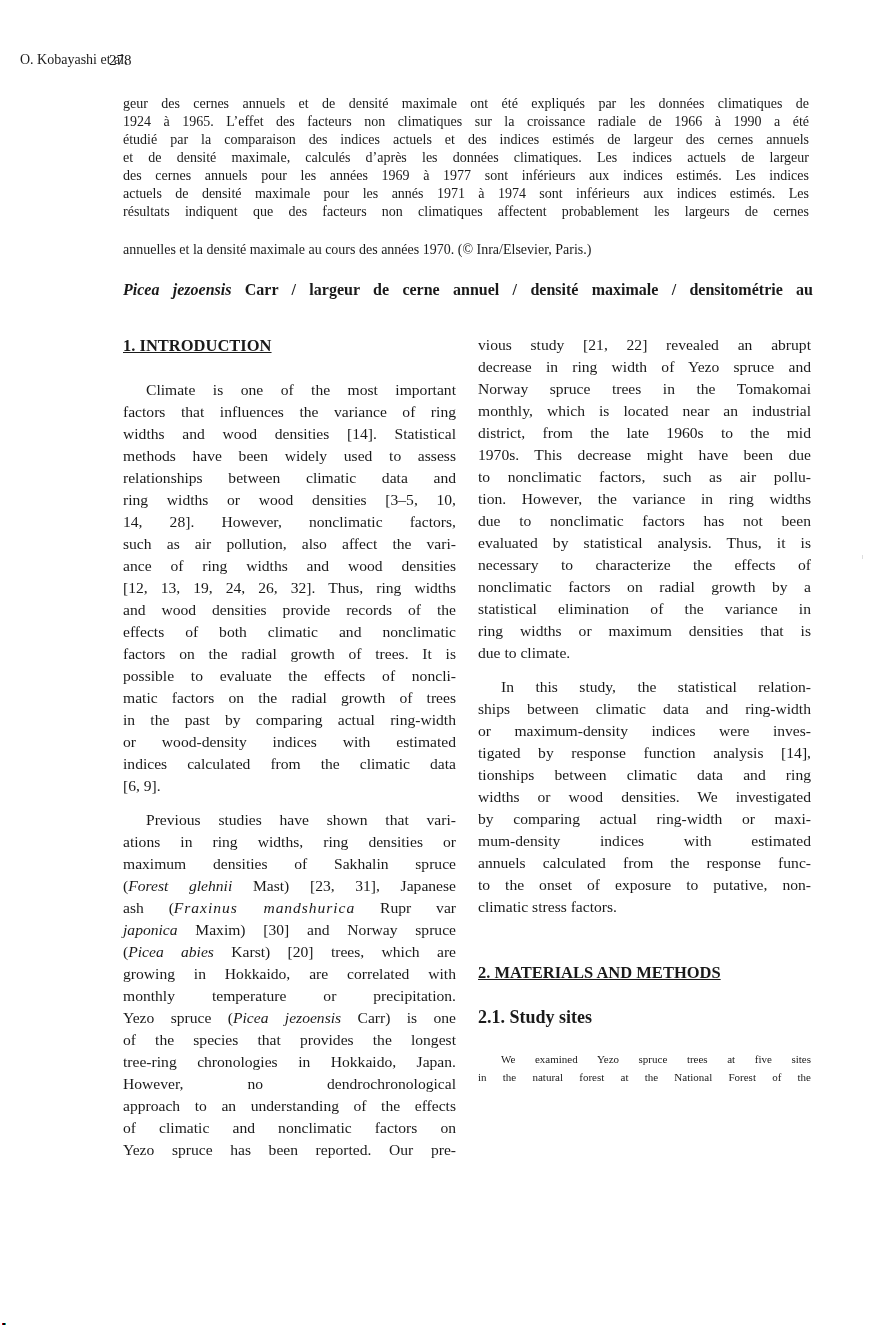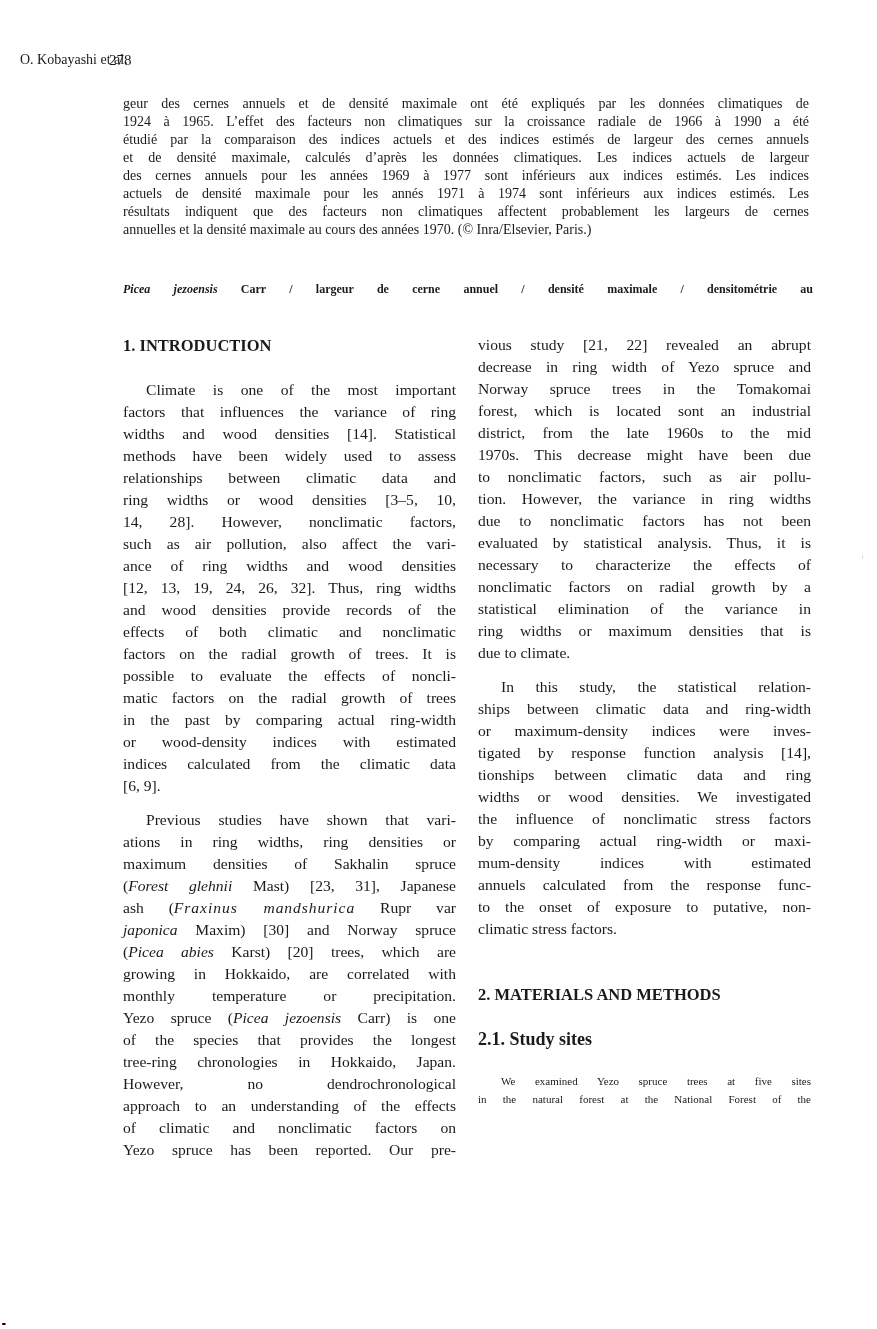--- a/index.html
+++ b/index.html
@@ -2,31 +2,31 @@
 <html><head>
 <meta charset="utf-8">
 <style>
   html, body { margin: 0; padding: 0; background: #ffffff; }
   body { width: 877px; height: 1329px; position: relative; overflow: hidden;
          font-family: "Liberation Serif", "DejaVu Serif", serif; color: #1a1a1a; }
   .page-num { position: absolute; left: 109px; top: 52px; font-size: 15px; }
   .running-head { position: absolute; left: 0; width: 698px; top: 52px; text-align: left; font-size: 14px; padding-left: 20px; box-sizing: border-box; }
   .abstract { position: absolute; left: 123px; top: 95px; width: 686px; font-size: 14px; line-height: 18px; text-align: justify; }
   .abstract .ln { display: block; text-align: justify; text-align-last: justify; white-space: nowrap; }
-  .abstract .ln.last { text-align-last: left; }
-  .keywords { position: absolute; left: 123px; top: 280px; width: 690px; font-size: 12px; line-height: 19px; font-weight: bold; }
+  .abstract .ln.last { text-align-last: left; margin-top: 20px; }
+  .keywords { position: absolute; left: 123px; top: 280px; width: 690px; font-size: 16px; line-height: 19px; font-weight: bold; }
   .keywords .ln { display: block; white-space: nowrap; text-align: justify; text-align-last: justify; }
   .keywords .ln.last { text-align-last: left; }
   .col { position: absolute; width: 333px; font-size: 15.6px; line-height: 22px; }
   .col-left { left: 123px; top: 335px; }
   .col-right { left: 478px; top: 334px; }
   .ln { display: block; white-space: nowrap; text-align: justify; text-align-last: justify; }
   .ln.last { text-align-last: left; }
   .ln.indent { text-indent: 23px; }
-  .h1 { font-weight: bold; font-size: 16.5px; line-height: 22px; }
+  .h1 { font-weight: bold; font-size: 16.5px; line-height: 22px; text-decoration: underline; }
   .h2 { font-weight: bold; font-size: 18px; line-height: 22px; }
   .small { font-size: 11px; line-height: 18px; }
   .gap-s { height: 12px; }
   .gap-m { height: 22px; }
   .gap-l { height: 44px; }
   i { font-style: italic; font-weight: inherit; }
   .wide i { letter-spacing: 0.06em; }
   .corner-mark { position: absolute; left: 2px; top: 1323px; width: 4px; height: 2px; background: linear-gradient(90deg,#c00 0 33%,#000 33% 66%,#0aa 66%); }
   .speck { position: absolute; left: 862px; top: 555px; width: 1px; height: 4px; background: #ddd; }
 </style>
@@ -94,42 +94,41 @@
     <span class="ln">of climatic and nonclimatic factors on</span>
     <span class="ln">Yezo spruce has been reported. Our pre-</span>
   </div>
 </div>
 
 <div class="col col-right">
   <div>
     <span class="ln">vious study [21, 22] revealed an abrupt</span>
     <span class="ln">decrease in ring width of Yezo spruce and</span>
     <span class="ln">Norway spruce trees in the Tomakomai</span>
-    <span class="ln">forest, which is located sont an industrial</span>
+    <span class="ln">monthly, which is located near an industrial</span>
     <span class="ln">district, from the late 1960s to the mid</span>
     <span class="ln">1970s. This decrease might have been due</span>
     <span class="ln">to nonclimatic factors, such as air pollu-</span>
     <span class="ln">tion. However, the variance in ring widths</span>
     <span class="ln">due to nonclimatic factors has not been</span>
     <span class="ln">evaluated by statistical analysis. Thus, it is</span>
     <span class="ln">necessary to characterize the effects of</span>
     <span class="ln">nonclimatic factors on radial growth by a</span>
     <span class="ln">statistical elimination of the variance in</span>
     <span class="ln">ring widths or maximum densities that is</span>
     <span class="ln last">due to climate.</span>
   </div>
   <div class="gap-s"></div>
   <div>
     <span class="ln indent">In this study, the statistical relation-</span>
     <span class="ln">ships between climatic data and ring-width</span>
     <span class="ln">or maximum-density indices were inves-</span>
     <span class="ln">tigated by response function analysis [14],</span>
     <span class="ln">tionships between climatic data and ring</span>
     <span class="ln">widths or wood densities. We investigated</span>
-    <span class="ln">the influence of nonclimatic stress factors</span>
     <span class="ln">by comparing actual ring-width or maxi-</span>
     <span class="ln">mum-density indices with estimated</span>
     <span class="ln">annuels calculated from the response func-</span>
     <span class="ln">to the onset of exposure to putative, non-</span>
     <span class="ln last">climatic stress factors.</span>
   </div>
   <div class="gap-l"></div>
   <div class="h1">2. MATERIALS AND METHODS</div>
   <div class="gap-m"></div>
   <div class="h2">2.1. Study sites</div>

